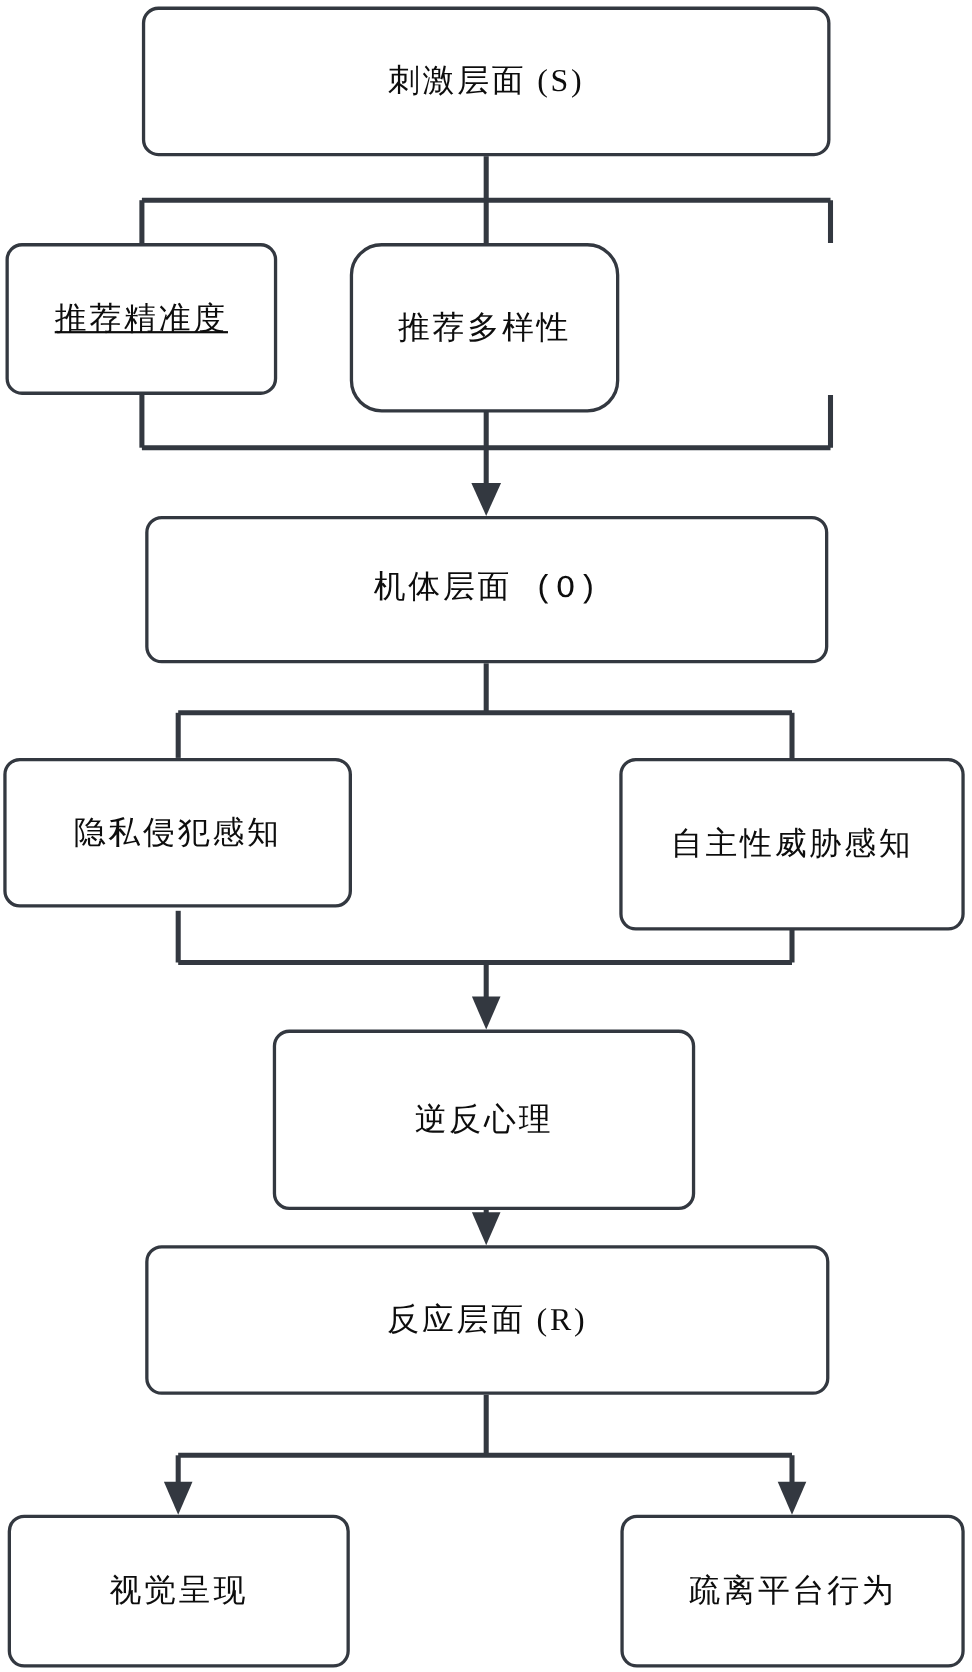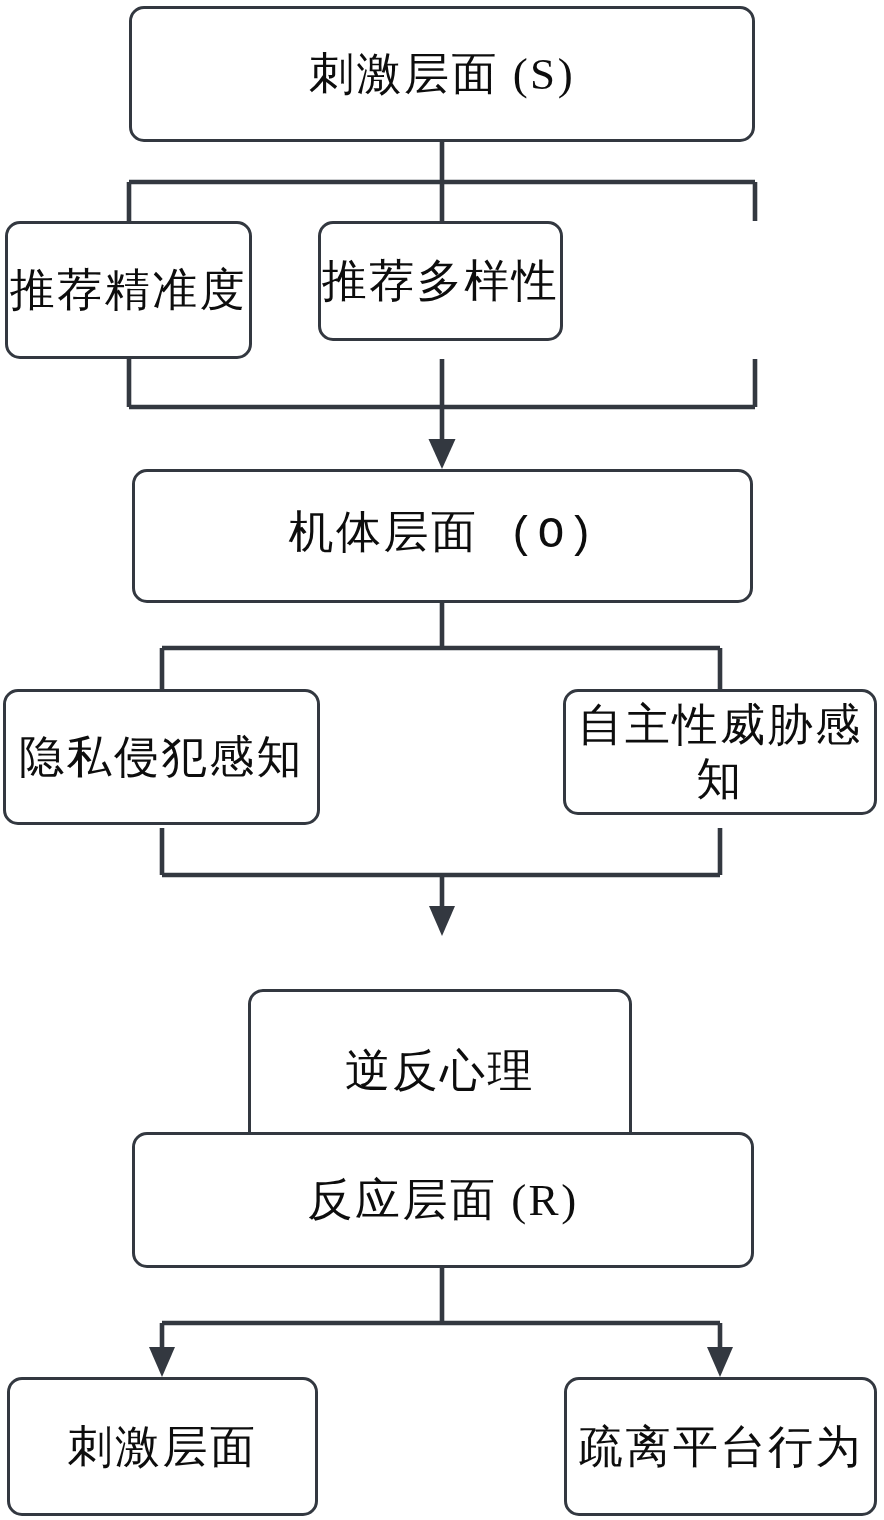--- a/index.html
+++ b/index.html
@@ -37,34 +37,34 @@
   .node{
     position:absolute;
     background:var(--fill);
     border:3.4px solid var(--border);
     border-radius:15px;
     display:flex;
     align-items:center;
     justify-content:center;
     text-align:center;
     color:var(--text);
-    font-size:45px;
+    font-size:29px;
     letter-spacing:2.5px;
     line-height:1.2;
   }
   .node span{display:block;}
   
   .n-stimulus  {left:129px; top:6px;    width:626px; height:136px;}
-  .n-accuracy  {left:5px;   top:221px;  width:247px; height:138px;}
-  .n-diversity {left:318px; top:221px;  width:245px; height:120px;}
+  .n-accuracy  {left:5px;   top:221px;  width:247px; height:138px;text-decoration:underline;}
+  .n-diversity {left:318px; top:221px;  width:245px; height:154px;border-radius:29px;}
   .n-visual    {left:633px; top:221px;  width:245px; height:138px;}
   .n-organism  {left:132px; top:469px;  width:621px; height:134px;font-family:Liberation Mono, monospace;}
   .n-privacy   {left:3px;   top:689px;  width:317px; height:136px;}
-  .n-autonomy  {left:563px; top:689px;  width:314px; height:126px;}
-  .n-reactance {left:248px; top:989px;  width:384px; height:164px;}
+  .n-autonomy  {left:563px; top:689px;  width:314px; height:157px;}
+  .n-reactance {left:248px; top:936px;  width:384px; height:164px;}
   .n-response  {left:132px; top:1132px; width:622px; height:136px;}
   .n-avoidance {left:7px;   top:1377px; width:311px; height:139px;}
   .n-alienation{left:564px; top:1377px; width:313px; height:139px;justify-content:center;}
 </style>
 </head>
 <body>
 
 <div class="canvas">
 
   <svg class="wires" viewBox="0 0 884 1520" aria-hidden="true">
@@ -131,20 +131,20 @@
 
   <div class="node n-reactance">
     <span>逆反心理</span>
   </div>
 
   <div class="node n-response">
     <span>反应层面 (R)</span>
   </div>
 
   <div class="node n-avoidance">
-    <span>刺激层面</span>
+    <span>视觉呈现</span>
   </div>
 
   <div class="node n-alienation">
     <span>疏离平台行为</span>
   </div>
 
 </div>
 
 </body></html>

